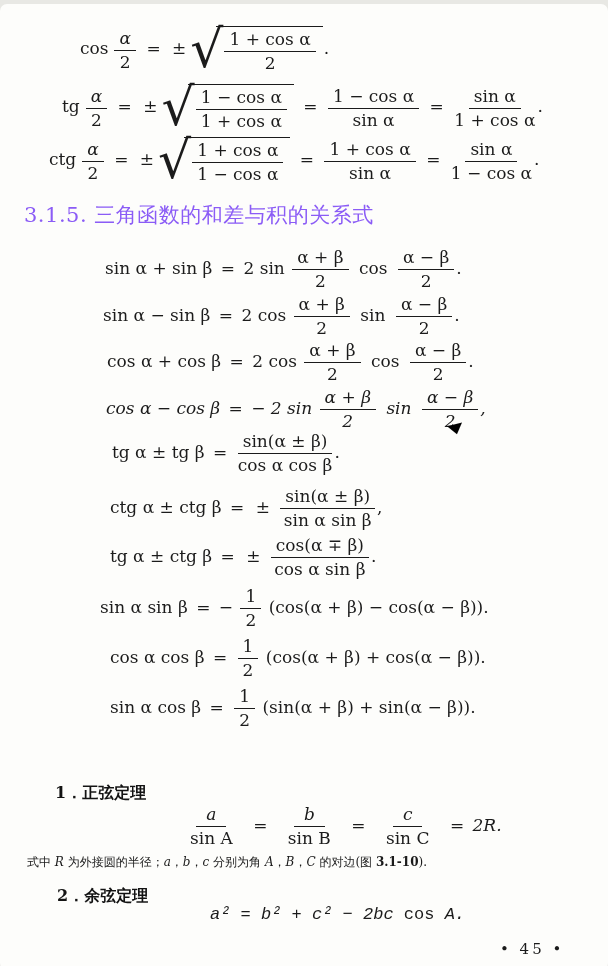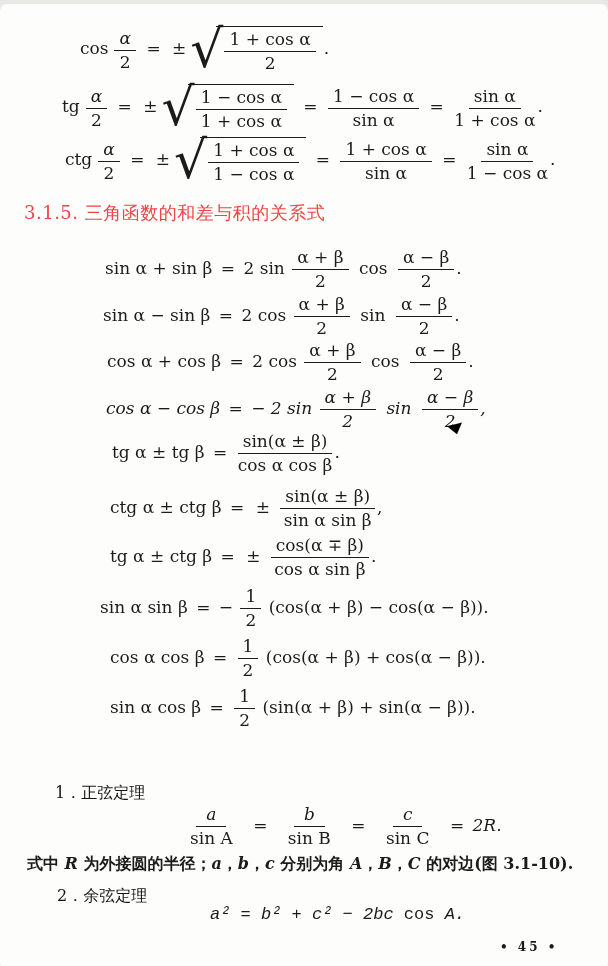--- a/index.html
+++ b/index.html
@@ -13,24 +13,24 @@
   .math .tok { margin:0 3px; }
   .fn { margin-right:4px; }
   .var { font-style:italic; }
   .frac { display:inline-flex; flex-direction:column; align-items:center; vertical-align:middle; line-height:1.2; margin:0 2px; }
   .frac .num { display:block; padding:0 5px 2px; border-bottom:1.6px solid #1b1b1b; }
   .frac .den { display:block; padding-top:1px; }
   .frac.wide .num, .frac.wide .den { padding-left:10px; padding-right:10px; }
   .sqrt { display:inline-flex; align-items:center; vertical-align:middle; margin:0 1px; }
   .sqrt-sign { font-family:"DejaVu Sans", sans-serif; font-size:52px; line-height:0.85; margin-right:-7px; transform:translateY(-1px); }
   .sqrt-body { display:inline-flex; align-items:center; border-top:1.6px solid #1b1b1b; padding:2px 5px 0 6px; }
-  .heading { position:absolute; font-size:18px; letter-spacing:0.5px; white-space:nowrap; color:#ef4444; }
-  .subheading { position:absolute; font-size:16px; font-weight:400; white-space:nowrap; color:#131313; }
-  .note { position:absolute; font-size:16px; white-space:nowrap;font-weight:bold; }
-  .pagenum { position:absolute; font-size:12px; font-weight:700; letter-spacing:3px; }
+  .heading { position:absolute; font-size:21px; letter-spacing:0.5px; white-space:nowrap; color:#8b5cf6; }
+  .subheading { position:absolute; font-size:16px; font-weight:700; white-space:nowrap; color:#131313; }
+  .note { position:absolute; font-size:12px; white-space:nowrap; }
+  .pagenum { position:absolute; font-size:15px; font-weight:400; letter-spacing:3px; }
   .ink-arrow { position:absolute; font-size:14px; color:#000; transform:rotate(-14deg) scale(1.45,0.95); }
 </style>
 </head>
 <body>
 
 <div class="page">
 
   <div class="math" style="left:80px; top:22px;">
     <span class="fn">cos</span><span class="frac">
         <span class="num var">α</span>
@@ -68,21 +68,21 @@
         <span class="num">1 − cos α</span>
         <span class="den">sin α</span>
       </span>
     <span class="tok">=</span>
     <span class="frac">
         <span class="num">sin α</span>
         <span class="den">1 + cos α</span>
       </span><span>.</span>
   </div>
 
-  <div class="math" style="left:65px; top:133px;">
+  <div class="math" style="left:49px; top:133px;">
     <span class="fn">ctg</span><span class="frac">
         <span class="num var">α</span>
         <span class="den">2</span>
       </span>
     <span class="tok">=</span>
     <span class="tok">±</span><span class="sqrt">
         <span class="sqrt-sign">√</span>
         <span class="sqrt-body">
           <span class="frac">
             <span class="num">1 + cos α</span>

